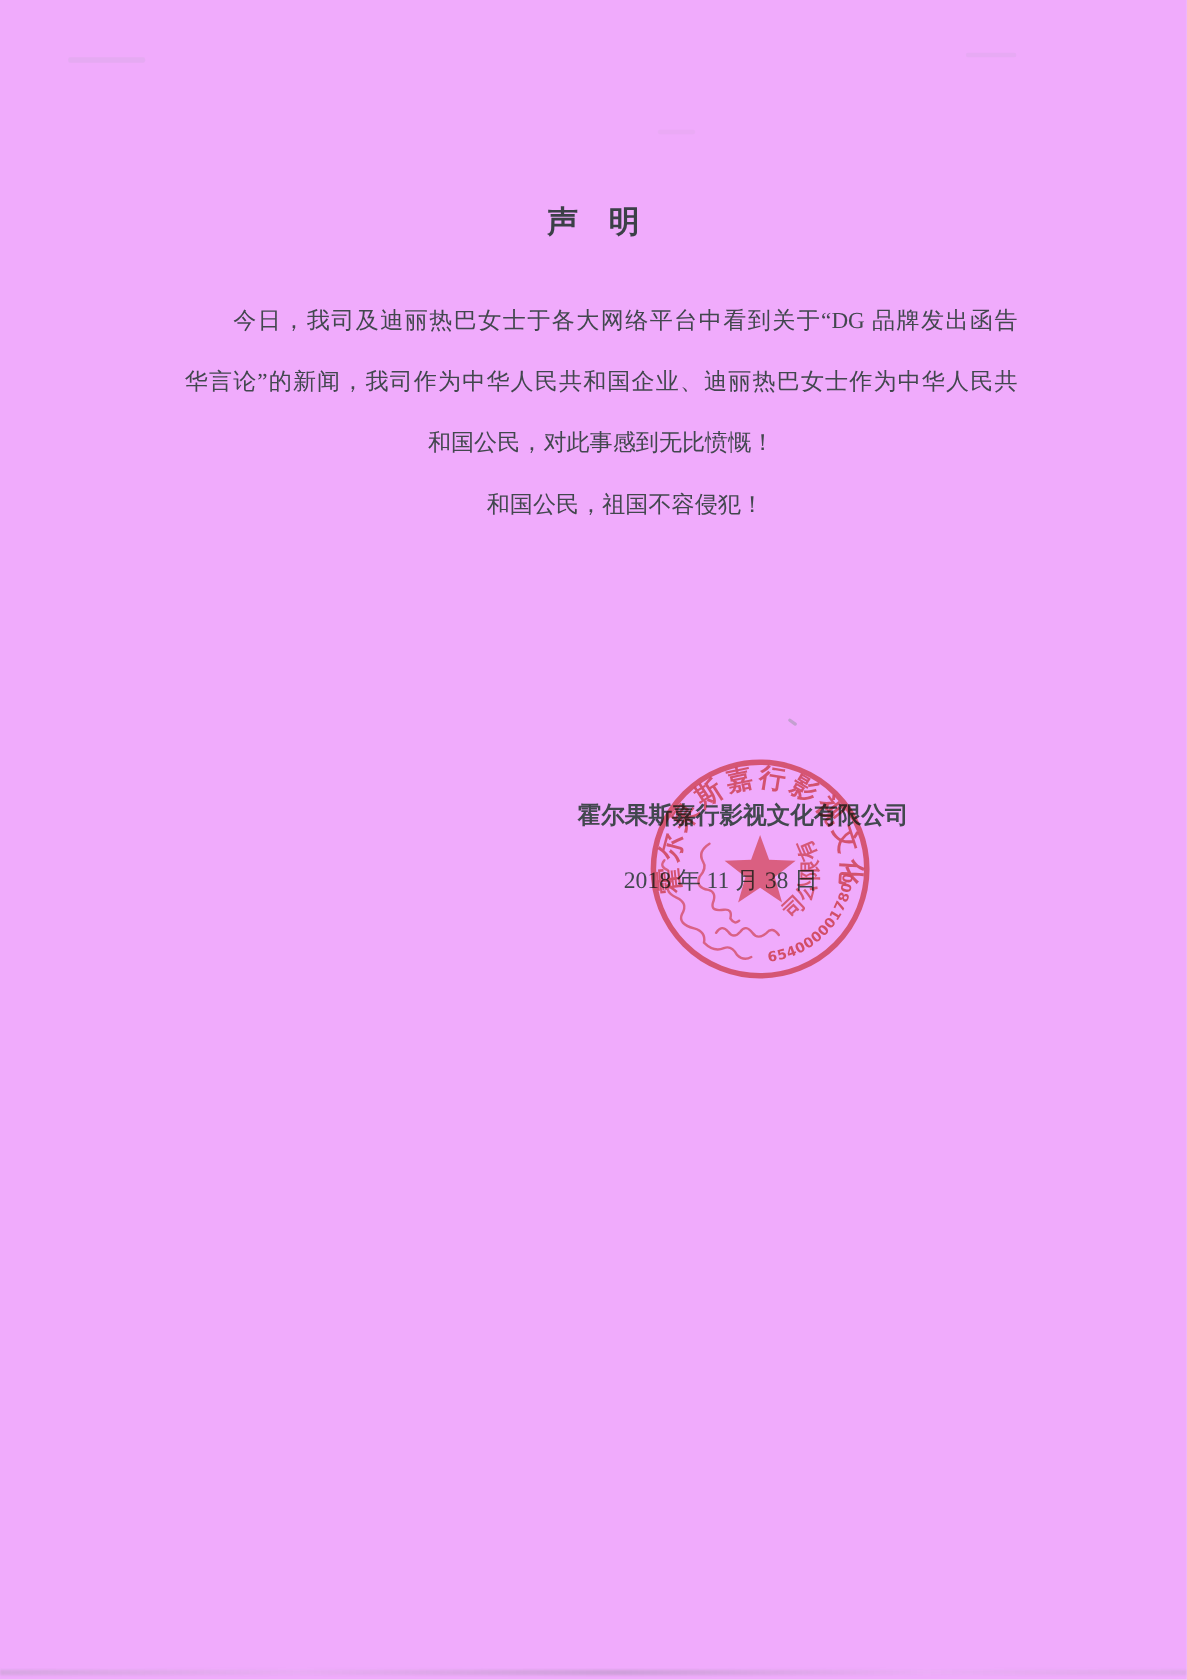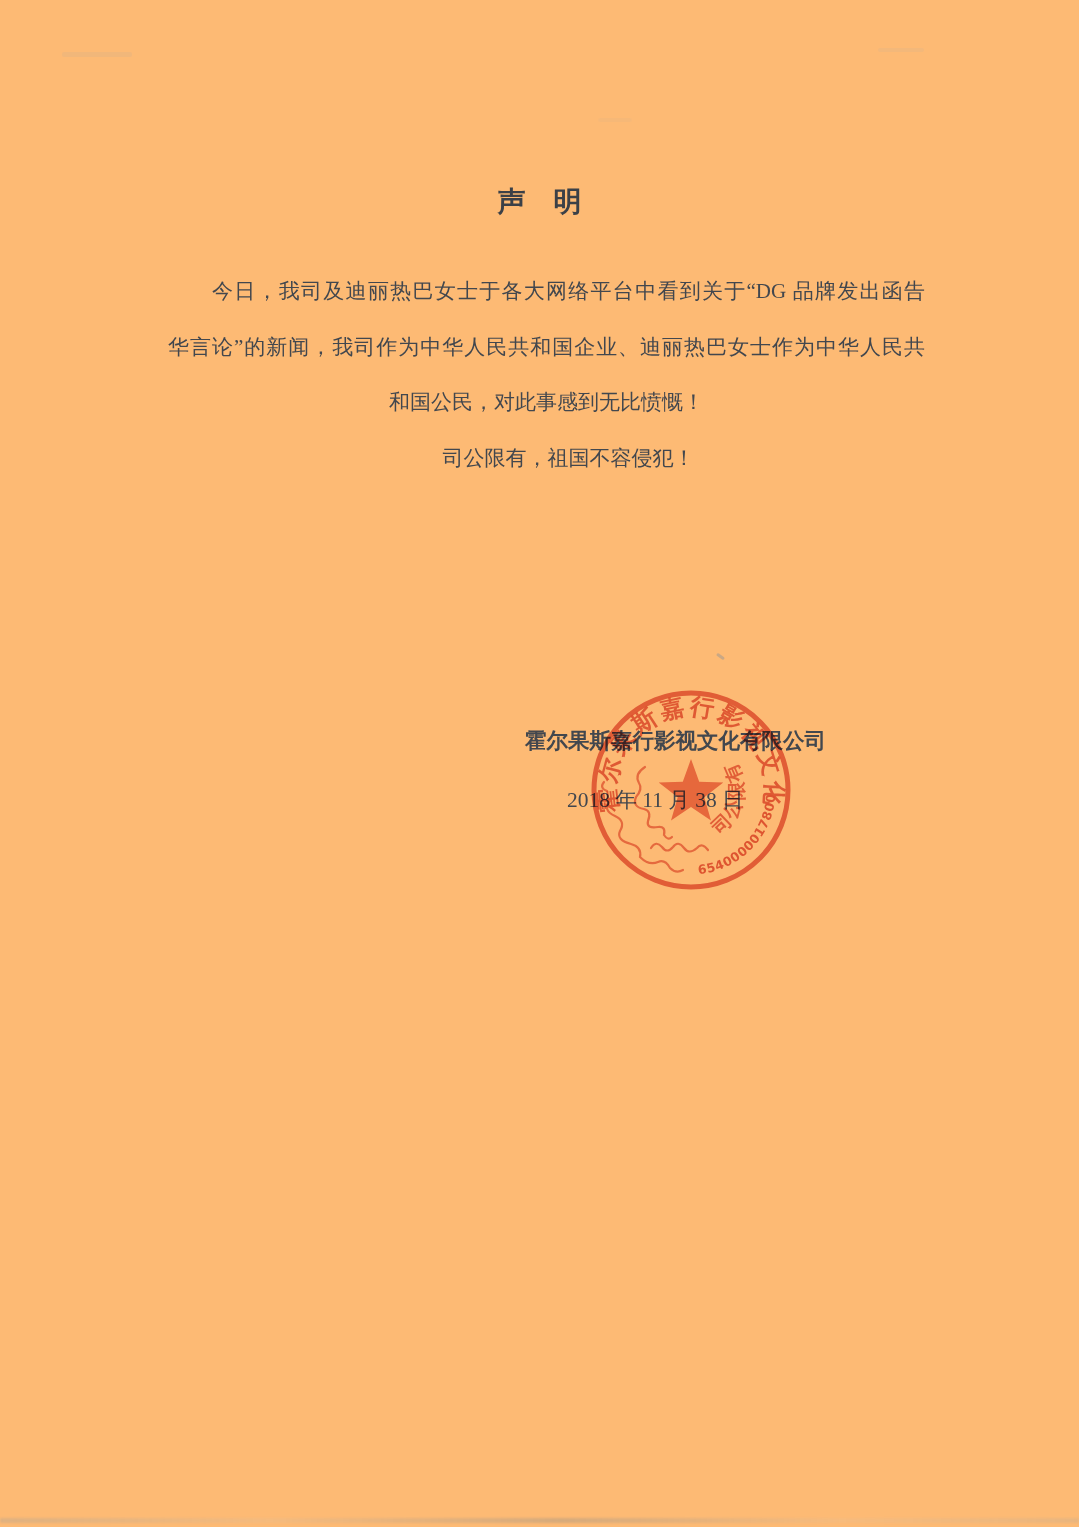--- a/index.html
+++ b/index.html
@@ -1,18 +1,18 @@
 <!DOCTYPE html>
 <html><head>
 <meta charset="utf-8">
 <style>
   html,body{margin:0;padding:0;background:#e8e8e8;}
   .page{
     position:relative;width:1079px;height:1527px;overflow:hidden;
-    background:#fdba74;
+    background:#f0abfc;
     font-family:"Liberation Serif","DejaVu Serif",serif;
     color:#42474e;
   }
   .doc-title{
     position:absolute;top:183px;left:0;width:100%;
     text-align:center;font-size:28px;font-weight:700;color:#3b4047;
   }
   .body-text{position:absolute;left:168px;top:264px;width:757px;}
   .line{
     font-size:21px;line-height:55.5px;height:55.5px;
@@ -58,21 +58,21 @@
 <body>
 
 <div class="page">
 
   <div class="doc-title">声　明</div>
 
   <div class="body-text">
       <div class="line full indent">今日，我司及迪丽热巴女士于各大网络平台中看到关于“DG 品牌发出函告</div>
       <div class="line full">华言论”的新闻，我司作为中华人民共和国企业、迪丽热巴女士作为中华人民共</div>
       <div class="line">和国公民，对此事感到无比愤慨！</div>
-      <div class="line indent">司公限有，祖国不容侵犯！</div>
+      <div class="line indent">和国公民，祖国不容侵犯！</div>
     </div>
 
   <div class="sig-company">霍尔果斯嘉行影视文化有限公司</div>
   <div class="sig-date">2018 年 11 月 38 日</div>
 
   <svg class="seal" viewBox="0 0 240 240" xmlns="http://www.w3.org/2000/svg">
     <defs>
       <path id="seal-arc-outer" d="M 48.7 143.2 A 75 75 0 1 1 191.3 143.2" fill="none"></path>
       <path id="seal-arc-inner" d="M 147.6 164.1 A 52 52 0 0 0 161 88" fill="none"></path>
     </defs>

